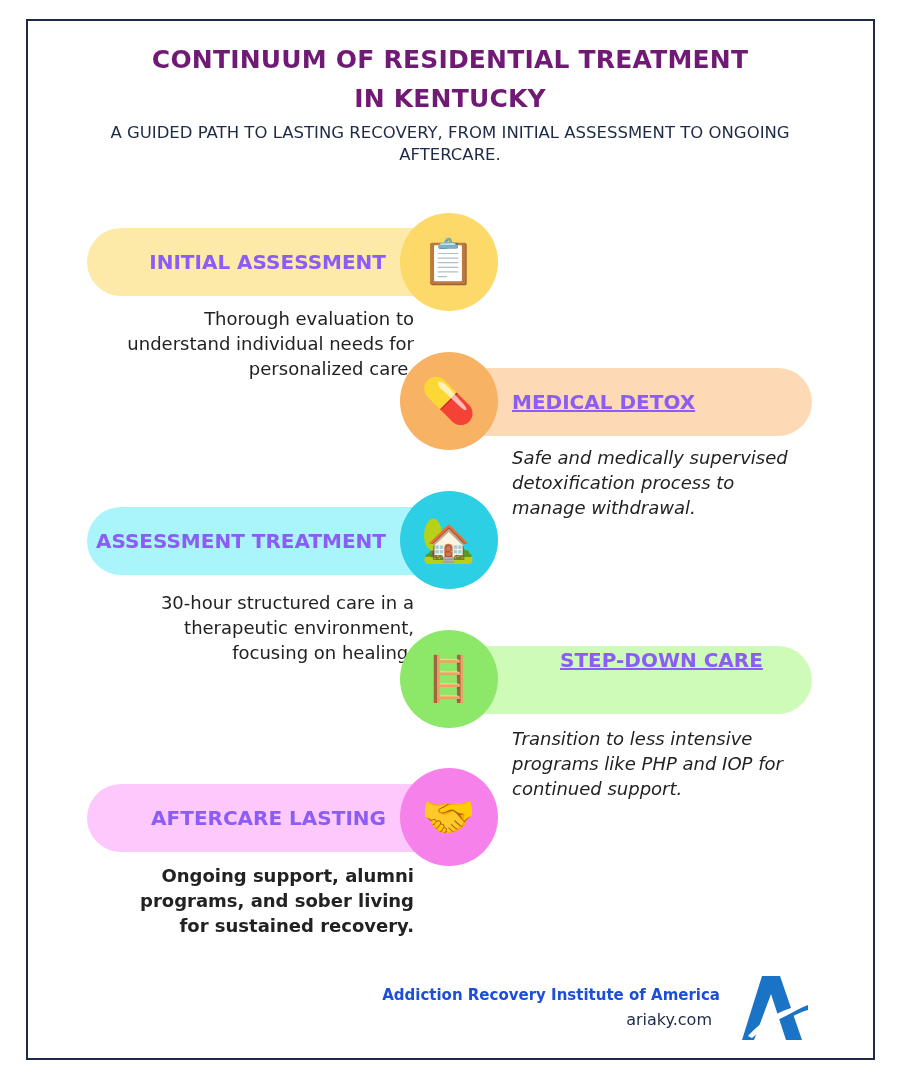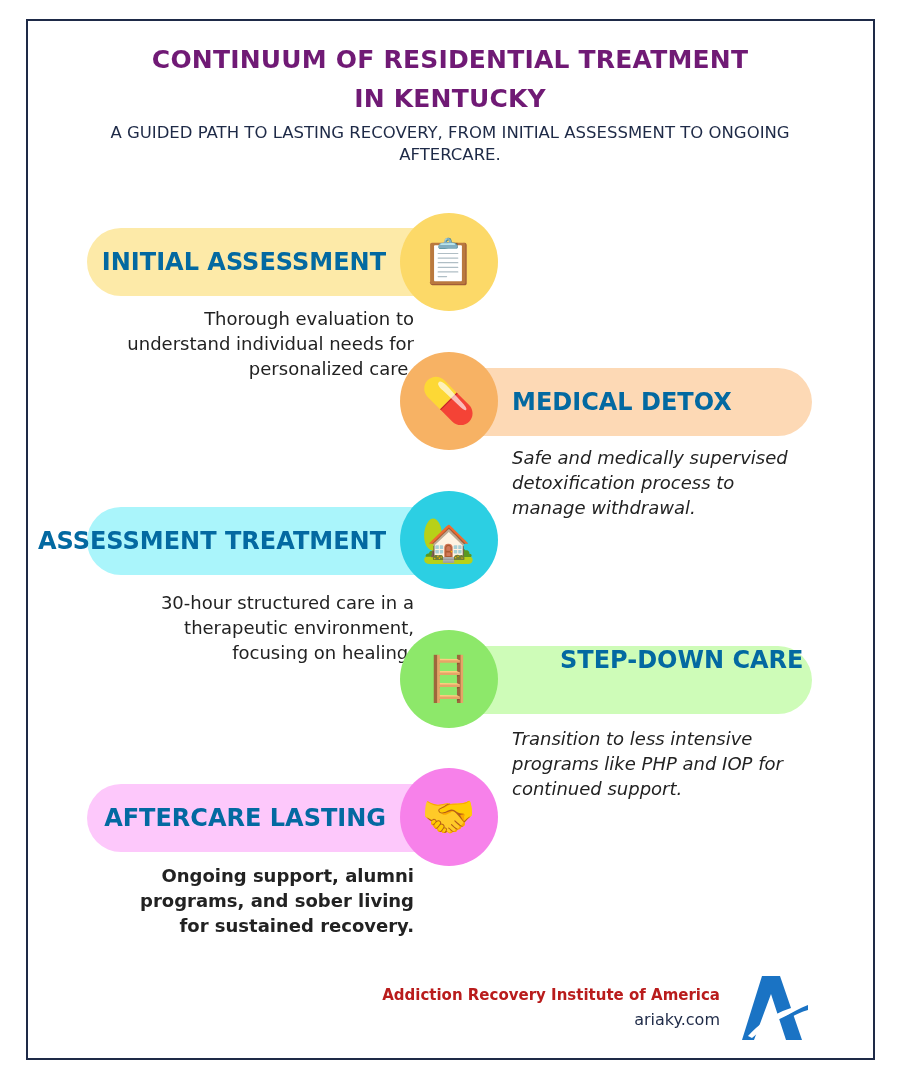--- a/index.html
+++ b/index.html
@@ -7,29 +7,29 @@
   .frame { position: absolute; left: 26px; top: 19px; width: 845px; height: 1037px; border: 2px solid #1e2a47; background: #fff; }
   .title { position: absolute; left: 0; top: 40px; width: 900px; text-align: center; color: #701a75; font-weight: bold; font-size: 25px; line-height: 39px; letter-spacing: 0.2px; }
   .title .t-inner { display: inline-block; width: 620px; }
   .subtitle { position: absolute; left: 0; top: 122px; width: 900px; text-align: center; color: #1e2a47; font-size: 16.5px; line-height: 22px; }
   .subtitle .s-inner { display: inline-block; width: 700px; }
 
   .pill { position: absolute; height: 68px; border-radius: 34px; }
   .pill.left { left: 87px; width: 380px; border-top-right-radius: 0; border-bottom-right-radius: 0; }
   .pill.right { left: 432px; width: 380px; border-top-left-radius: 0; border-bottom-left-radius: 0; }
   .circle { position: absolute; left: 400px; width: 98px; height: 98px; border-radius: 50%; display: flex; align-items: center; justify-content: center; font-size: 44px; line-height: 1; }
-  .label { position: absolute; font-weight: bold; font-size: 24px; color: #0369a1; line-height: 68px; white-space: nowrap; }
+  .label { position: absolute; font-weight: bold; font-size: 20px; color: #8b5cf6; line-height: 68px; white-space: nowrap; }
   .label.left { right: 514px; text-align: right; }
-  .label.right { left: 512px; text-align: left; }
+  .label.right { left: 512px; text-align: left; text-decoration: underline; }
   .desc { position: absolute; font-size: 18px; line-height: 25px; color: #222; }
   .desc.left { right: 486px; width: 300px; text-align: right; }
   .desc.right { left: 512px; width: 290px; text-align: left; font-style: italic; }
 
-  .footer-org { position: absolute; right: 180px; top: 986px; font-weight: bold; font-size: 15px; color: #b91c1c; text-align: right; white-space: nowrap; }
-  .footer-url { position: absolute; right: 180px; top: 1010px; font-size: 16px; color: #1e2a47; text-align: right; }
+  .footer-org { position: absolute; right: 180px; top: 986px; font-weight: bold; font-size: 15px; color: #1d4ed8; text-align: right; white-space: nowrap; }
+  .footer-url { position: absolute; right: 188px; top: 1010px; font-size: 16px; color: #1e2a47; text-align: right; }
   .logo { position: absolute; left: 740px; top: 974px; width: 70px; height: 68px; }
 </style>
 </head>
 <body>
 
 <div class="frame"></div>
 
 <div class="title">
   <span class="t-inner">CONTINUUM OF RESIDENTIAL TREATMENT IN KENTUCKY</span>
 </div>

